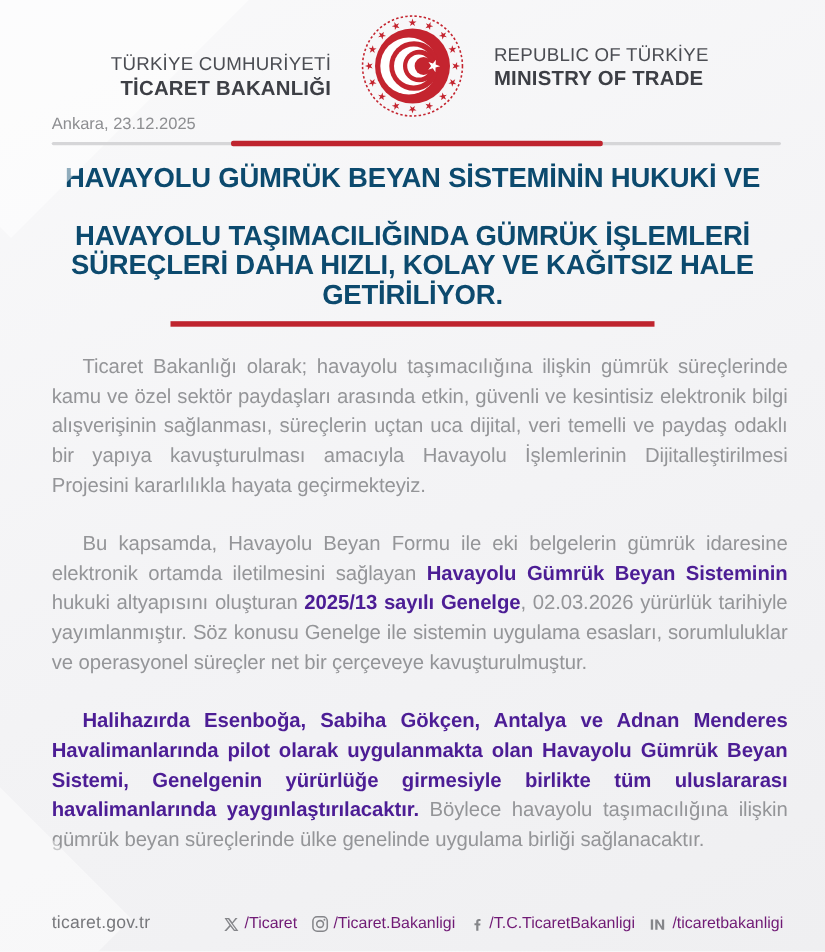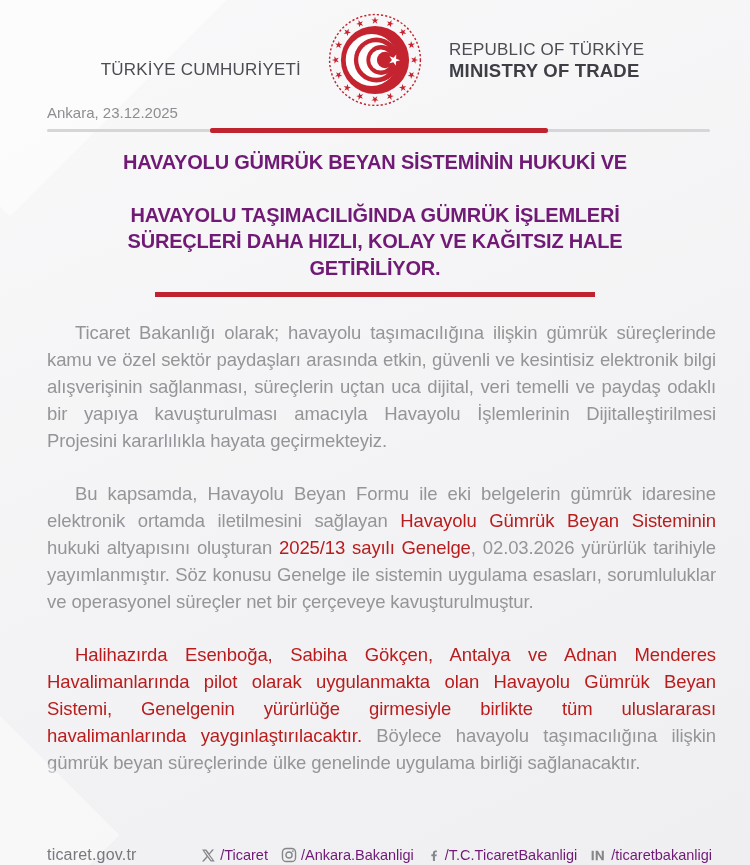--- a/index.html
+++ b/index.html
@@ -20,46 +20,47 @@
   .hdr-right{text-align:left;width:230px;}
   .hl1{font-size:17px;color:#4b4d53;letter-spacing:.2px;line-height:21px;}
   .hl2{font-size:18.5px;font-weight:700;color:#3d3f45;letter-spacing:.2px;line-height:22px;}
   .logo{width:96px;height:96px;flex:none;display:block;}
 
   .date{margin:-4px 0 0 47px;font-size:15px;color:#8d8e91;position:relative;}
   .divider{position:relative;margin:7px 40px 0 47px;height:5px;}
   .divider::before{content:"";position:absolute;top:1px;left:0;right:0;height:3px;background:#d6d6d8;border-radius:2px;}
   .divider-red{position:absolute;left:50%;transform:translateX(-50%);top:0;width:338px;height:5px;background:#bf242e;border-radius:2px;}
 
-  .headline{text-align:center;font-weight:700;color:#701a75;font-size:20px;line-height:26.5px;letter-spacing:-.2px;}
+  .headline{text-align:center;font-weight:700;color:#0c4a6e;font-size:25px;line-height:26.5px;letter-spacing:-.2px;}
   .headline-primary{margin-top:16px;}
   .headline-secondary{margin-top:26px;}
   .red-underline{width:440px;height:5px;background:#bf242e;margin:11px auto 0;}
 
   main{margin:22px 34px 0 47px;}
   p.para{text-align:justify;font-size:18.5px;line-height:27px;color:#949598;margin:0 0 26px;text-indent:28px;letter-spacing:-.1px;}
   p.para:last-child{margin-bottom:0;}
-  p.para b{color:#b91c1c;font-weight:400;}
+  p.para b{color:#4c1d95;font-weight:700;}
 
-  footer{position:absolute;left:47px;right:38px;bottom:1px;display:flex;justify-content:space-between;align-items:center;}
+  footer{position:absolute;left:47px;right:38px;bottom:16px;display:flex;justify-content:space-between;align-items:center;}
   .website{font-size:16px;color:#77787c;letter-spacing:.2px;}
   .social{display:flex;gap:13px;align-items:center;}
   .social-item{display:inline-flex;align-items:center;gap:4px;font-size:14.5px;color:#701a75;white-space:nowrap;}
   .social-item svg{display:block;}
 </style>
 </head>
 <body>
 
 <div class="page">
   <div class="bg-wedge wedge-top"></div>
   <div class="bg-wedge wedge-bottom"></div>
 
   <header>
     <div class="hdr-left">
       <div class="hl1">TÜRKİYE CUMHURİYETİ</div>
+      <div class="hl2">TİCARET BAKANLIĞI</div>
     </div>
 
     <svg class="logo" viewBox="0 0 100 100" aria-hidden="true">
       <defs>
         <path id="st" d="M0-4L.9-1.23 3.8-1.23 1.45.47 2.35 3.23 0 1.52-2.35 3.23-1.45.47-3.8-1.23-.9-1.23Z"></path>
       </defs>
       <circle cx="50" cy="50" r="47.3" fill="none" stroke="#c4242f" stroke-width="1.5" stroke-dasharray="2.3 2.1"></circle>
       <g fill="#c4242f">
         <use href="#st" transform="rotate(0 50 50) translate(50 9)"></use>
         <use href="#st" transform="rotate(22.5 50 50) translate(50 9)"></use>
@@ -130,21 +131,21 @@
         </svg>
         <span>/Ticaret</span>
       </span>
 
       <span class="social-item">
         <svg width="16" height="16" viewBox="0 0 24 24" fill="none" stroke="#85868a" stroke-width="2.1">
           <rect x="2.2" y="2.2" width="19.6" height="19.6" rx="5.8"></rect>
           <circle cx="12" cy="12" r="4.6"></circle>
           <circle cx="17.9" cy="6.1" r="1.35" fill="#85868a" stroke="none"></circle>
         </svg>
-        <span>/Ankara.Bakanligi</span>
+        <span>/Ticaret.Bakanligi</span>
       </span>
 
       <span class="social-item">
         <svg width="14" height="15" viewBox="0 0 24 24">
           <path fill="#85868a" d="M13.6 21.5v-8.1h2.8l.4-3.2h-3.2V8c0-.93.3-1.6 1.6-1.6h1.7V3.55c-.3-.04-1.35-.13-2.55-.13-2.5 0-4.2 1.53-4.2 4.33v2.25H7.4v3.2h2.75v8.3h3.45z"></path>
         </svg>
         <span>/T.C.TicaretBakanligi</span>
       </span>
 
       <span class="social-item">

